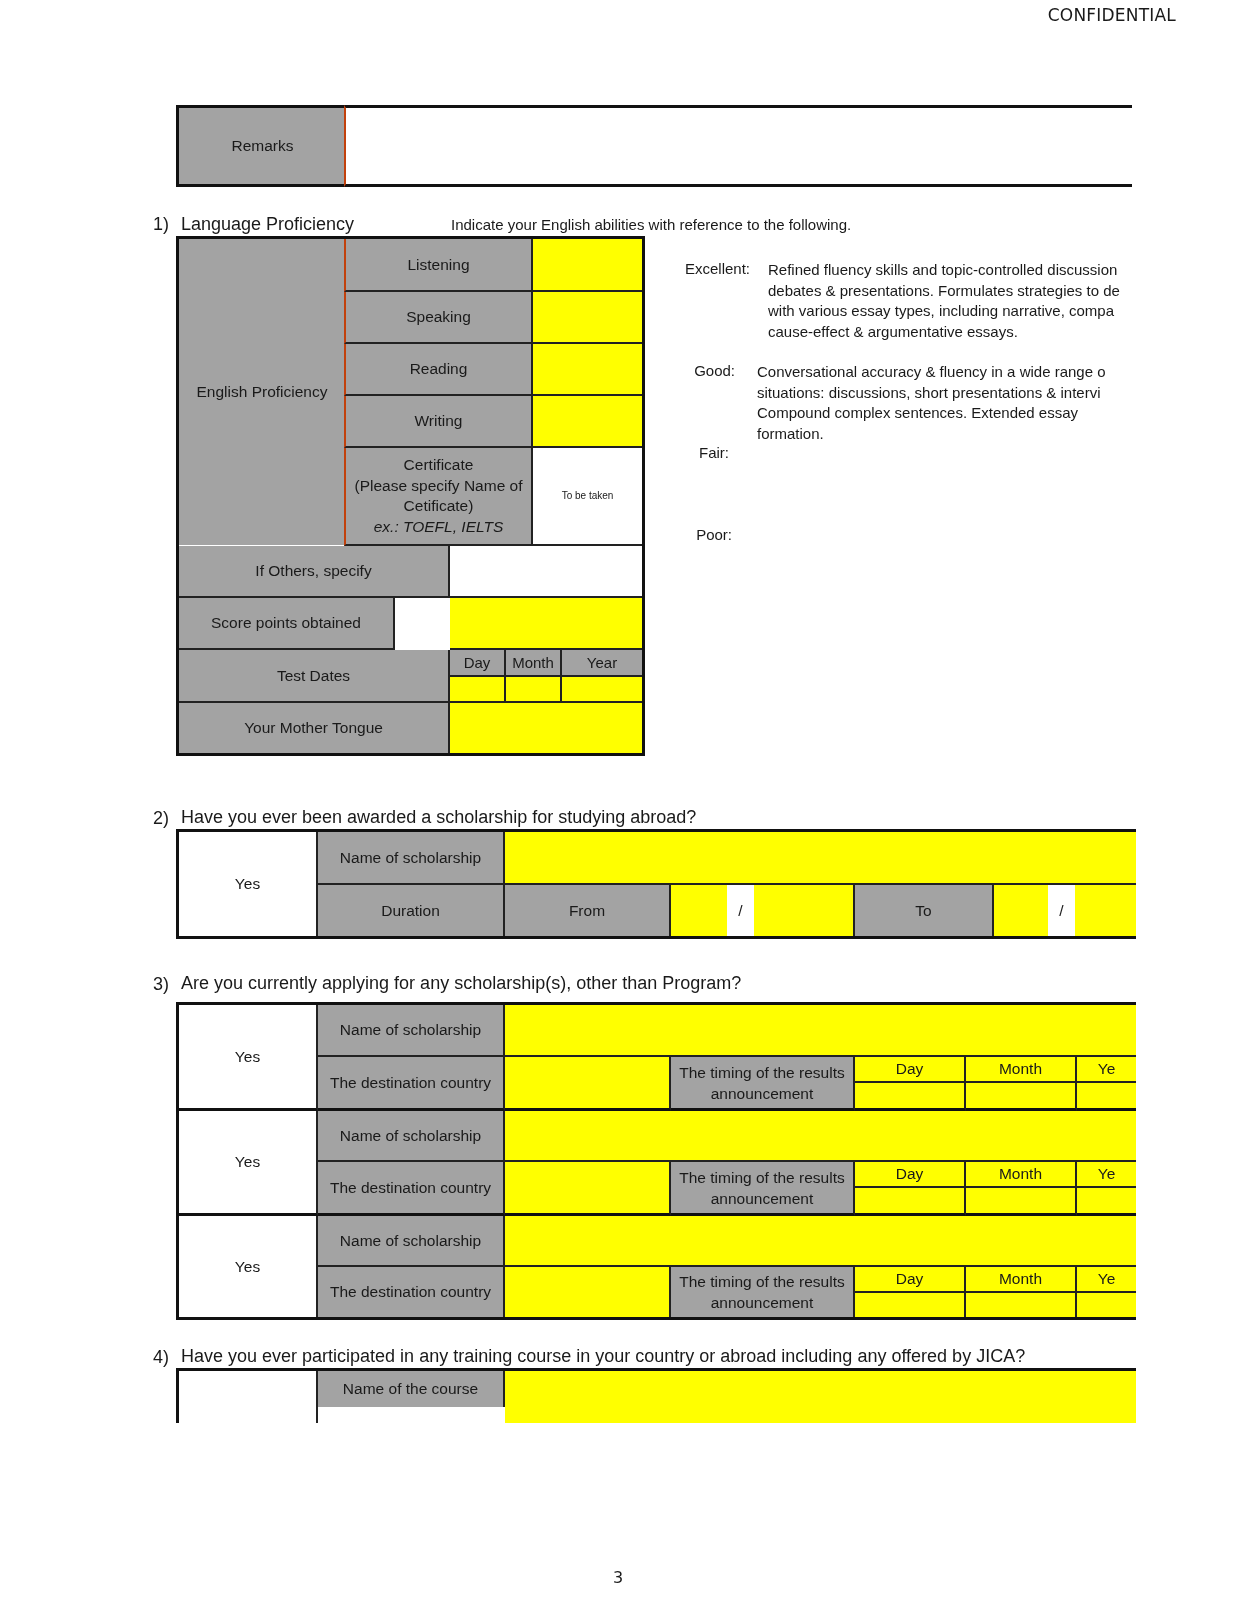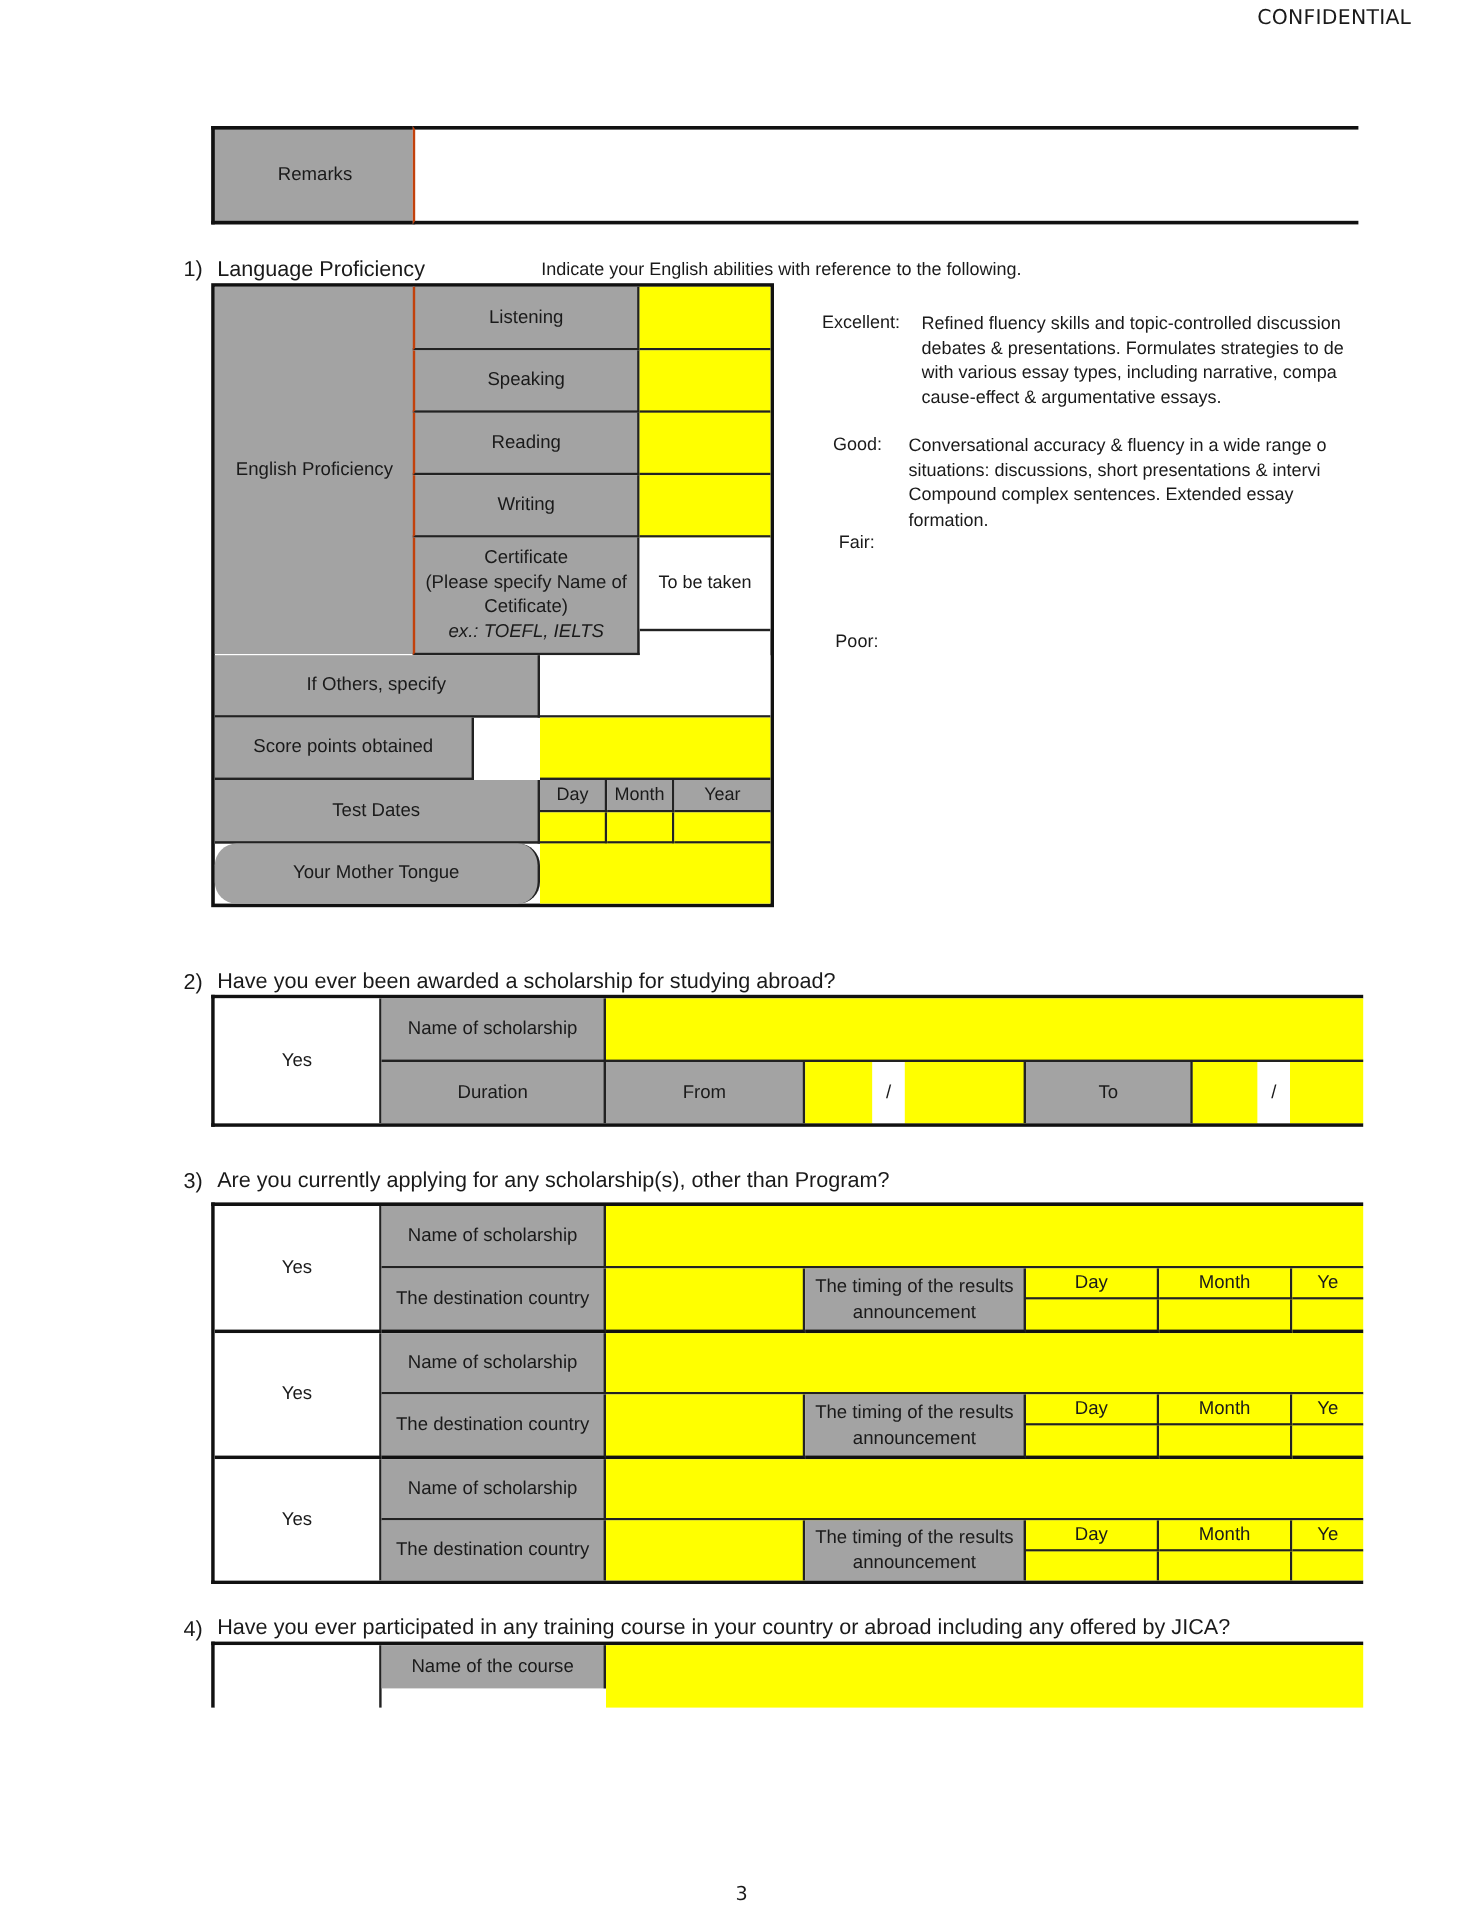--- a/index.html
+++ b/index.html
@@ -47,37 +47,37 @@
 <div class="cell y bB" style="left:533px;top:344px;width:109px;height:52px;"></div>
 <div class="cell g bL bB bR" style="left:344px;top:396px;width:189px;height:52px;">Writing</div>
 <div class="cell y bB" style="left:533px;top:396px;width:109px;height:52px;"></div>
 
 <div class="cell g bL bB bR" style="left:344px;top:448px;width:189px;height:98px;flex-direction:column;line-height:20.5px;">
   <span>Certificate</span>
   <span>(Please specify Name of</span>
   <span>Cetificate)</span>
   <span style="font-style:italic;">ex.: TOEFL, IELTS</span>
 </div>
-<div class="cell w bB" style="left:533px;top:448px;width:109px;height:78px;font-size:15px;">To be taken</div>
+<div class="cell w bB" style="left:533px;top:448px;width:109px;height:98px;font-size:10px;">To be taken</div>
 
 <div class="cell g bB bR" style="left:179px;top:546px;width:271px;height:52px;">If Others, specify</div>
 <div class="cell w bB" style="left:450px;top:546px;width:192px;height:52px;"></div>
 
 <div class="cell g bB bR" style="left:179px;top:598px;width:216px;height:52px;">Score points obtained</div>
 <div class="cell y bB" style="left:450px;top:598px;width:192px;height:52px;"></div>
 
 <div class="cell g bB bR" style="left:179px;top:650px;width:271px;height:53px;">Test Dates</div>
 <div class="cell g bB bR small" style="left:450px;top:650px;width:56px;height:27px;">Day</div>
 <div class="cell g bB bR small" style="left:506px;top:650px;width:56px;height:27px;">Month</div>
 <div class="cell g bB small" style="left:562px;top:650px;width:80px;height:27px;">Year</div>
 <div class="cell y bB bR" style="left:450px;top:677px;width:56px;height:26px;"></div>
 <div class="cell y bB bR" style="left:506px;top:677px;width:56px;height:26px;"></div>
 <div class="cell y bB" style="left:562px;top:677px;width:80px;height:26px;"></div>
 
-<div class="cell g bR" style="left:179px;top:703px;width:271px;height:50px;border-radius:18px;">Your Mother Tongue</div>
+<div class="cell g bR" style="left:179px;top:703px;width:271px;height:50px;">Your Mother Tongue</div>
 <div class="cell y" style="left:450px;top:703px;width:192px;height:50px;"></div>
 
 <div class="abs" style="left:660px;top:258px;width:476px;height:340px;overflow:hidden;">
   <div class="abs lvl" style="left:0;top:2px;">Excellent:</div>
   <div class="abs desc" style="left:108px;top:2px;">
     <div>Refined fluency skills and topic-controlled discussion</div>
     <div>debates &amp; presentations. Formulates strategies to de</div>
     <div>with various essay types, including narrative,  compa</div>
     <div>cause-effect &amp; argumentative essays.</div>
   </div>

